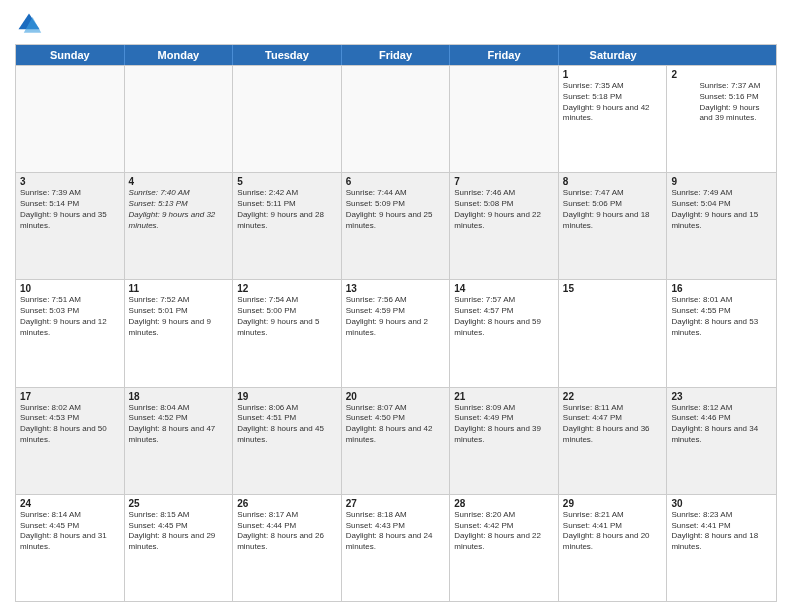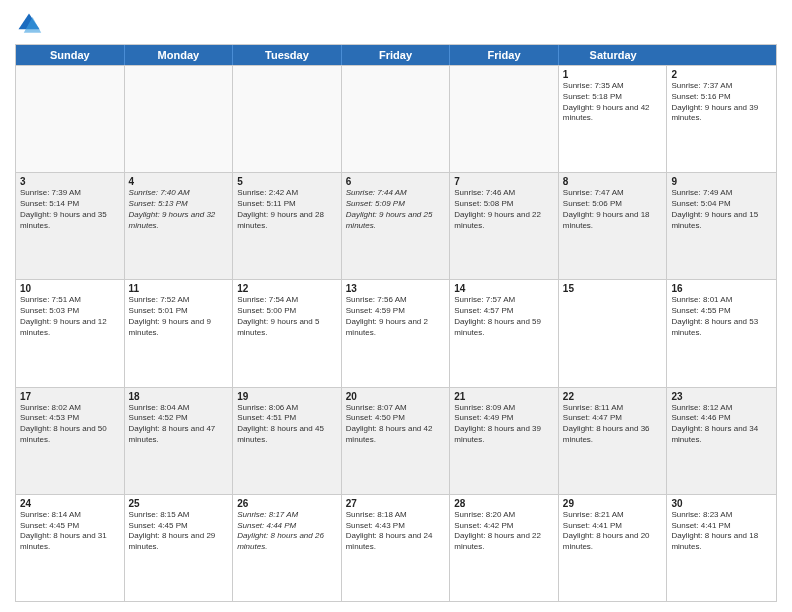--- a/index.html
+++ b/index.html
@@ -160,21 +160,21 @@
           <div class="cal-cell empty"></div>
           <div class="cal-cell empty"></div>
           <div class="cal-cell">
             <div class="day-num">1</div>
             <div class="cell-info" style="white-space: pre-line;">Sunrise: 7:35 AM
 Sunset: 5:18 PM
 Daylight: 9 hours and 42 minutes.</div>
           </div>
           <div class="cal-cell">
             <div class="day-num">2</div>
-            <div class="cell-info" style="white-space: pre-line;">Sunrise: 7:37 AM
+            <div class="cell-info" style="white-space: pre-line; margin-left: 28px;">Sunrise: 7:37 AM
 Sunset: 5:16 PM
 Daylight: 9 hours and 39 minutes.</div>
           </div>
         </div>
         <div class="cal-row">
           <div class="cal-cell shaded">
             <div class="day-num">3</div>
             <div class="cell-info" style="white-space: pre-line;">Sunrise: 7:39 AM
 Sunset: 5:14 PM
 Daylight: 9 hours and 35 minutes.</div>
@@ -186,21 +186,21 @@
 Daylight: 9 hours and 32 minutes.</div>
           </div>
           <div class="cal-cell shaded">
             <div class="day-num">5</div>
             <div class="cell-info" style="white-space: pre-line;">Sunrise: 2:42 AM
 Sunset: 5:11 PM
 Daylight: 9 hours and 28 minutes.</div>
           </div>
           <div class="cal-cell shaded">
             <div class="day-num">6</div>
-            <div class="cell-info" style="white-space: pre-line; font-style: italic;">Sunrise: 7:44 AM
+            <div class="cell-info" style="white-space: pre-line;">Sunrise: 7:44 AM
 Sunset: 5:09 PM
 Daylight: 9 hours and 25 minutes.</div>
           </div>
           <div class="cal-cell shaded">
             <div class="day-num">7</div>
             <div class="cell-info" style="white-space: pre-line;">Sunrise: 7:46 AM
 Sunset: 5:08 PM
 Daylight: 9 hours and 22 minutes.</div>
           </div>
           <div class="cal-cell shaded">
@@ -309,21 +309,21 @@
 Daylight: 8 hours and 31 minutes.</div>
           </div>
           <div class="cal-cell">
             <div class="day-num">25</div>
             <div class="cell-info" style="white-space: pre-line;">Sunrise: 8:15 AM
 Sunset: 4:45 PM
 Daylight: 8 hours and 29 minutes.</div>
           </div>
           <div class="cal-cell">
             <div class="day-num">26</div>
-            <div class="cell-info" style="white-space: pre-line; font-style: italic;">Sunrise: 8:17 AM
+            <div class="cell-info" style="white-space: pre-line;">Sunrise: 8:17 AM
 Sunset: 4:44 PM
 Daylight: 8 hours and 26 minutes.</div>
           </div>
           <div class="cal-cell">
             <div class="day-num">27</div>
             <div class="cell-info" style="white-space: pre-line;">Sunrise: 8:18 AM
 Sunset: 4:43 PM
 Daylight: 8 hours and 24 minutes.</div>
           </div>
           <div class="cal-cell">

